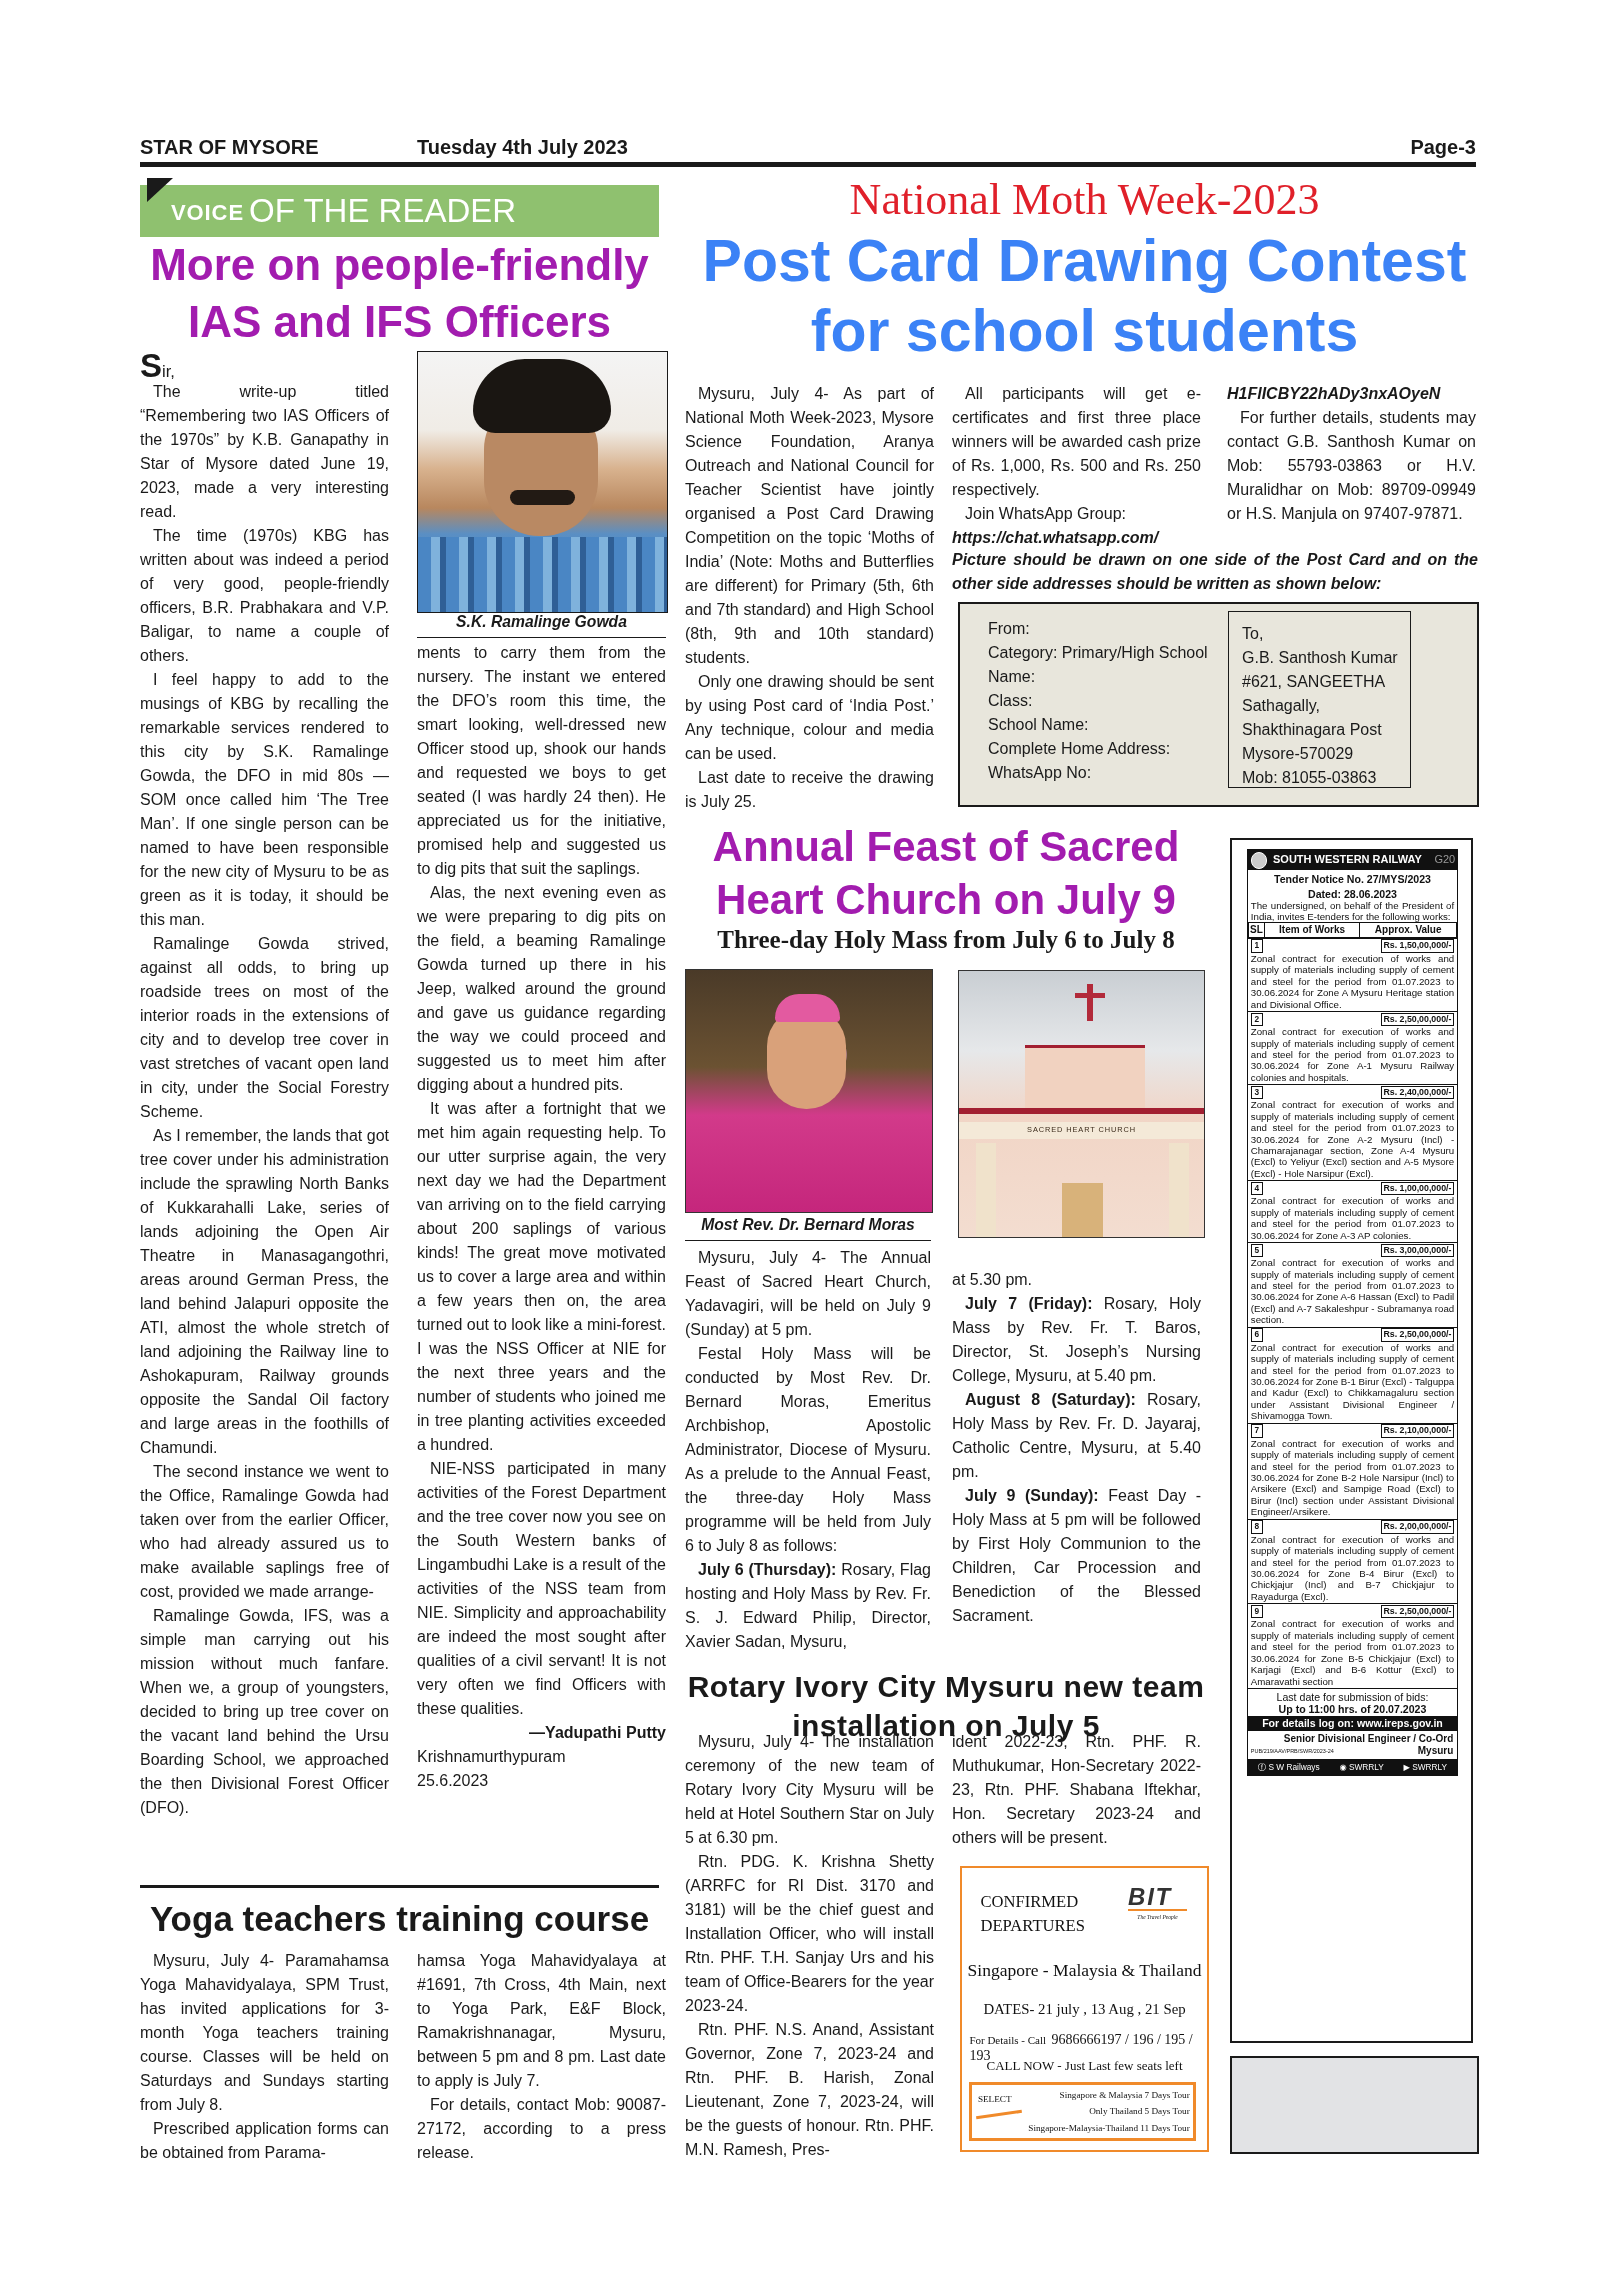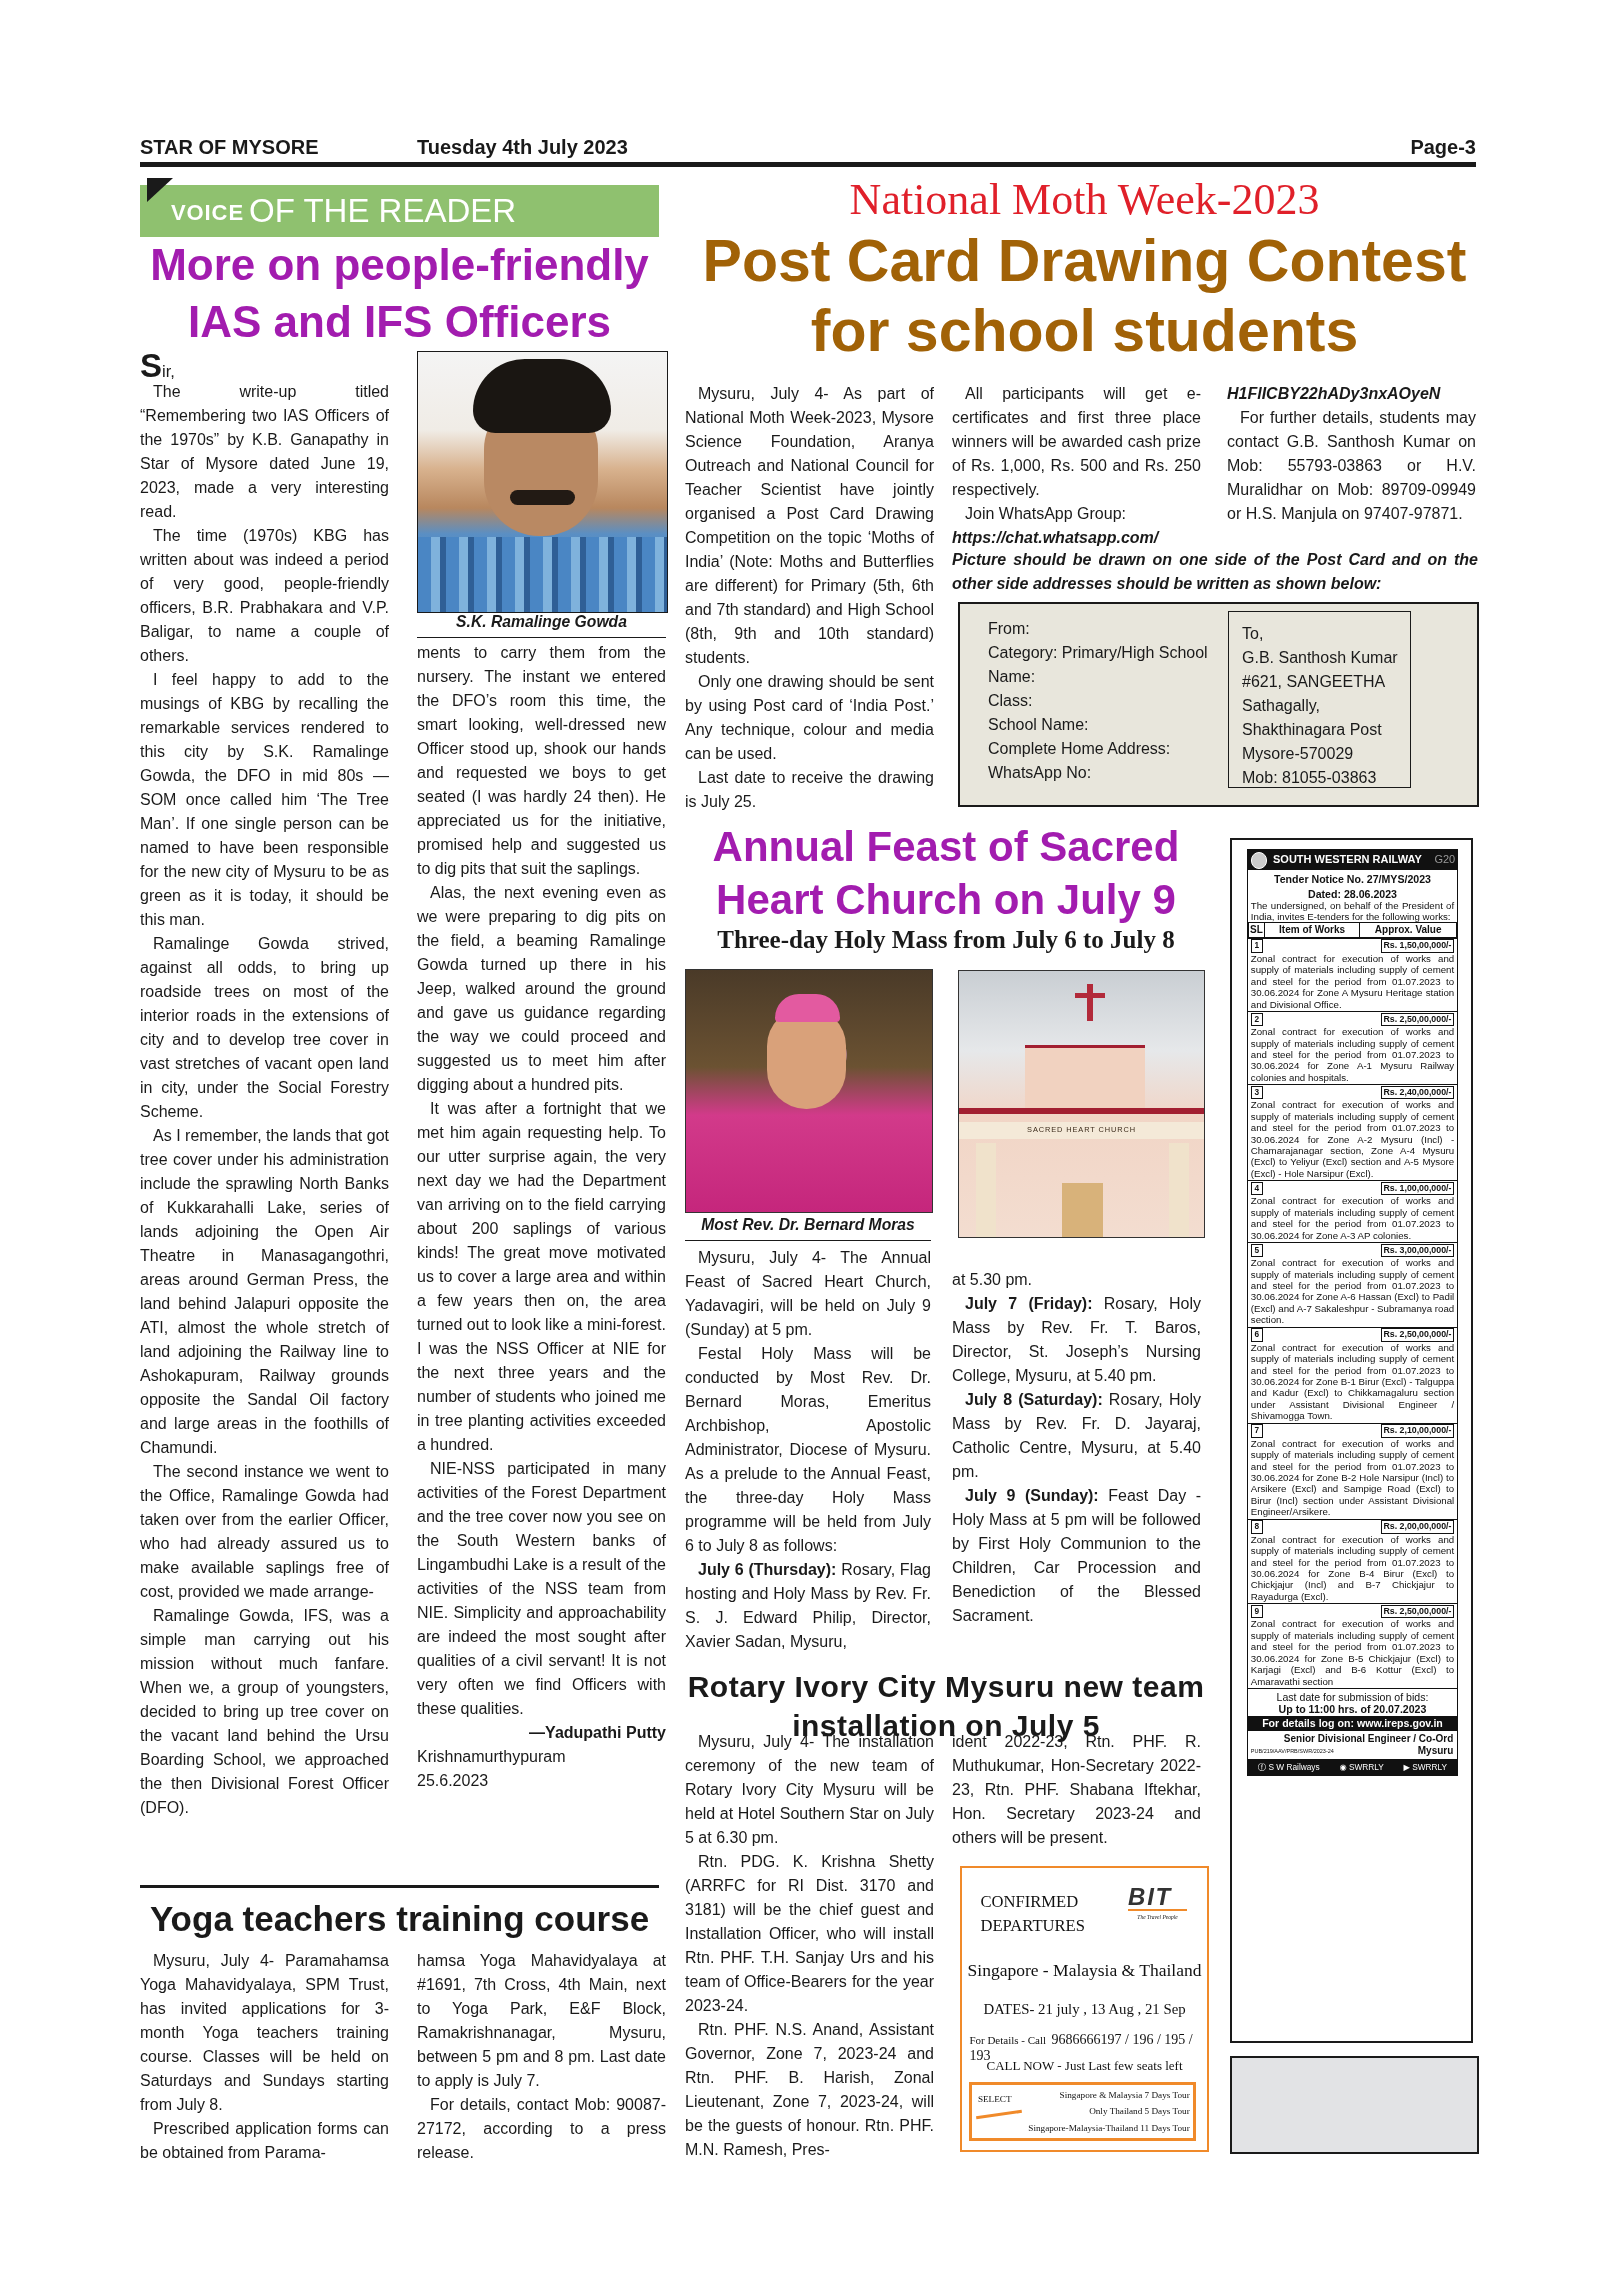--- a/index.html
+++ b/index.html
@@ -28,21 +28,21 @@
   .photo1 .shirt{position:absolute;left:0;top:185px;width:249px;height:83px;background:repeating-linear-gradient(90deg,#4a86c4 0 13px,#7fb2dc 13px 22px,#2f5f96 22px 28px);}
   .cap1{left:417px;top:613px;width:249px;height:24px;font-weight:bold;font-style:italic;font-size:15.7px;text-align:center;border-bottom:1.8px solid #1a1a1a;}
   .c1{left:140px;top:380px;width:249px;}
   .c2{left:417px;top:641px;width:249px;}
   .sig{text-align:right;font-weight:bold;}
   .hr1{left:140px;top:1885px;width:519px;height:2.8px;background:#1a1a1a;}
   .h-yoga{left:140px;top:1898px;width:519px;font-size:35px;font-weight:bold;line-height:42px;text-align:center;}
   .y1{left:140px;top:1949px;width:249px;}
   .y2{left:417px;top:1949px;width:249px;}
   .moth{left:683px;top:174px;width:803px;text-align:center;color:#e0202a;font-family:"Liberation Serif",serif;font-size:44px;line-height:52px;}
-  .pcd{left:683px;top:226px;width:803px;text-align:center;font-size:59px;font-weight:bold;line-height:70px;color:#a16207;}
+  .pcd{left:683px;top:226px;width:803px;text-align:center;font-size:59px;font-weight:bold;line-height:70px;color:#3b82f6;}
   .m1{left:685px;top:382px;width:249px;}
   .m2{left:952px;top:382px;width:249px;}
   .m3{left:1227px;top:382px;width:249px;}
   .pic-note{left:952px;top:548px;width:526px;font-weight:bold;font-style:italic;font-size:16px;line-height:24px;text-align:justify;}
   .postcard{left:958px;top:602px;width:517px;height:201px;background:#e8e6dc;border:2.8px solid #1a1a1a;}
   .postcard .from{position:absolute;left:28px;top:13px;font-size:16px;line-height:24px;}
   .postcard .to{position:absolute;left:268px;top:7.4px;width:183px;height:177px;border:1.8px solid #1a1a1a;padding:9.2px 0 0 13px;box-sizing:border-box;font-size:16px;line-height:24px;}
   .h-feast{left:683px;top:820px;width:526px;font-size:42px;line-height:53px;}
   .h-feast-sub{left:683px;top:926px;width:526px;text-align:center;font-family:"Liberation Serif",serif;font-weight:bold;font-size:25px;}
   .photo2{left:685px;top:969px;width:246px;height:242px;background:radial-gradient(circle at 50% 35%,#e9a9c9 0 37px,transparent 38px),linear-gradient(180deg,#4a3a28 0%,#6b5232 40%,#d23a8a 60%,#c5267c 100%);border:0.9px solid #333;}
@@ -214,21 +214,21 @@
   <div class="door"></div>
 </div>
 <div class="abs col f1">
   <p>Mysuru, July 4- The Annual Feast of Sacred Heart Church, Yadavagiri, will be held on July 9 (Sunday) at 5 pm.</p>
   <p>Festal Holy Mass will be conducted by Most Rev. Dr. Bernard Moras, Emeritus Archbishop, Apostolic Administrator, Diocese of Mysuru. As a prelude to the Annual Feast, the three-day Holy Mass programme will be held from July 6 to July 8 as follows:</p>
   <p><span class="b">July 6 (Thursday):</span><span> Rosary, Flag hosting and Holy Mass by Rev. Fr. S. J. Edward Philip, Director, Xavier Sadan, Mysuru,</span></p>
 </div>
 <div class="abs col f2">
   <p class="ni">at 5.30 pm.</p>
   <p><span class="b">July 7 (Friday):</span><span> Rosary, Holy Mass by Rev. Fr. T. Baros, Director, St. Joseph’s Nursing College, Mysuru, at 5.40 pm.</span></p>
-  <p><span class="b">July 8 (Saturday):</span><span> Rosary, Holy Mass by Rev. Fr. D. Jayaraj, Catholic Centre, Mysuru, at 5.40 pm.</span></p>
+  <p><span class="b">August 8 (Saturday):</span><span> Rosary, Holy Mass by Rev. Fr. D. Jayaraj, Catholic Centre, Mysuru, at 5.40 pm.</span></p>
   <p><span class="b">July 9 (Sunday):</span><span> Feast Day - Holy Mass at 5 pm will be followed by First Holy Communion to the Children, Car Procession and Benediction of the Blessed Sacrament.</span></p>
 </div>
 
 <div class="abs h-rotary">Rotary Ivory City Mysuru new team installation on July 5</div>
 <div class="abs col r1">
   <p>Mysuru, July  4- The installation ceremony of the new team of Rotary Ivory City Mysuru will be held at Hotel Southern Star on July 5 at 6.30 pm.</p>
   <p>Rtn. PDG. K. Krishna Shetty (ARRFC for RI Dist. 3170 and 3181) will be the chief guest and Installation Officer, who will install Rtn. PHF. T.H. Sanjay Urs and his team of Office-Bearers for the year 2023-24.</p>
   <p>Rtn. PHF. N.S. Anand, Assistant Governor, Zone 7, 2023-24 and Rtn. PHF. B. Harish, Zonal Lieutenant, Zone 7, 2023-24, will be the guests of honour. Rtn. PHF. M.N. Ramesh, Pres-</p>
 </div>
 <div class="abs col r2">

